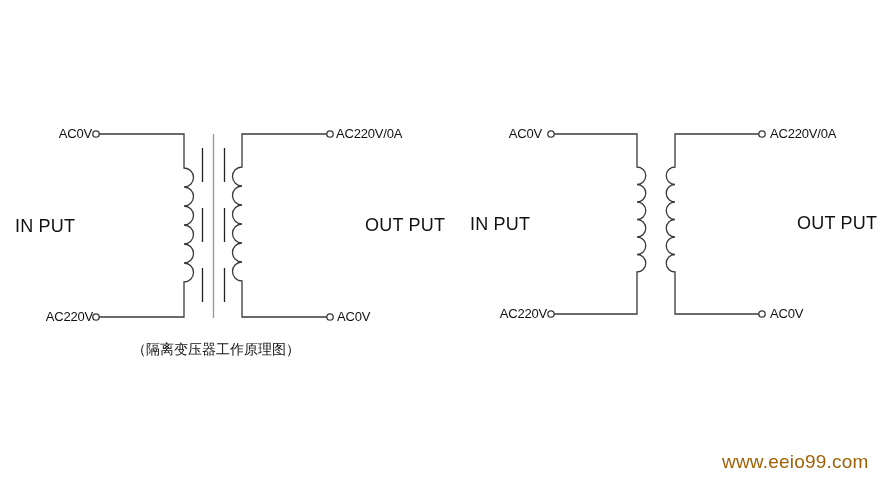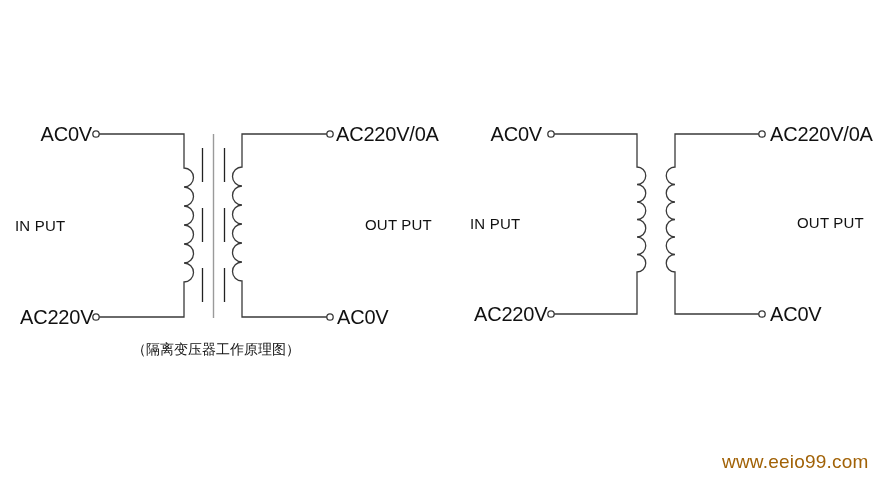--- a/index.html
+++ b/index.html
@@ -3,25 +3,25 @@
 <meta charset="utf-8">
 <style>
   html,body{margin:0;padding:0;}
   body{
     width:880px;height:480px;background:#ffffff;position:relative;overflow:hidden;
     font-family:"Liberation Sans","DejaVu Sans",sans-serif;color:#111111;
   }
   .stage{position:absolute;inset:0;}
   svg{position:absolute;left:0;top:0;}
   .lbl{
-    position:absolute;font-size:20px;line-height:16px;white-space:nowrap;
+    position:absolute;font-size:13px;line-height:16px;white-space:nowrap;
     color:#111111;letter-spacing:-0.2px;
   }
   .lbl.r{text-align:right;}
-  .io{font-size:15px;letter-spacing:0.2px;text-align:center;}
+  .io{font-size:18px;letter-spacing:0.2px;text-align:center;}
   .caption{
     position:absolute;font-size:14px;line-height:18px;text-align:center;
     color:#111111;white-space:nowrap;font-family:Liberation Mono, monospace;
   }
   .watermark{
     position:absolute;left:722px;top:451px;font-size:19px;line-height:21px;
     color:#a16207;letter-spacing:0.2px;white-space:nowrap;
   }
 </style>
 </head>

